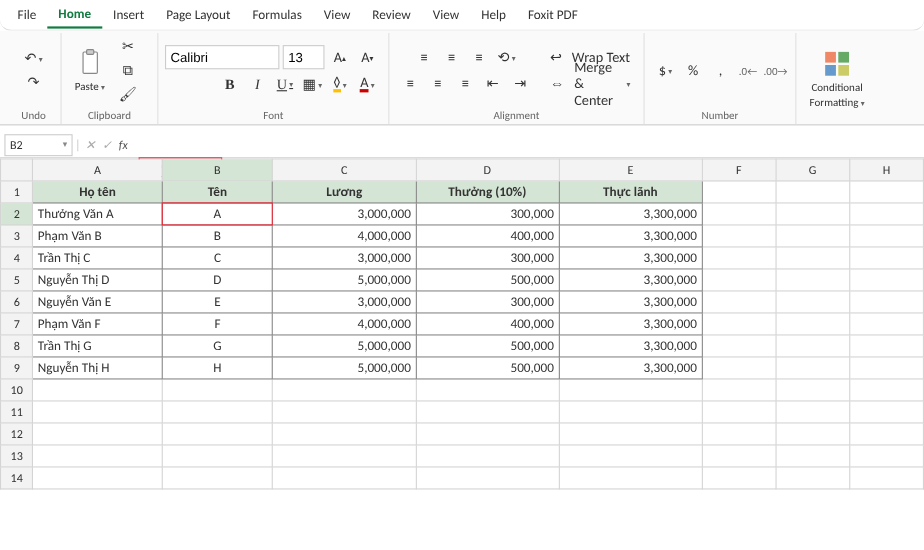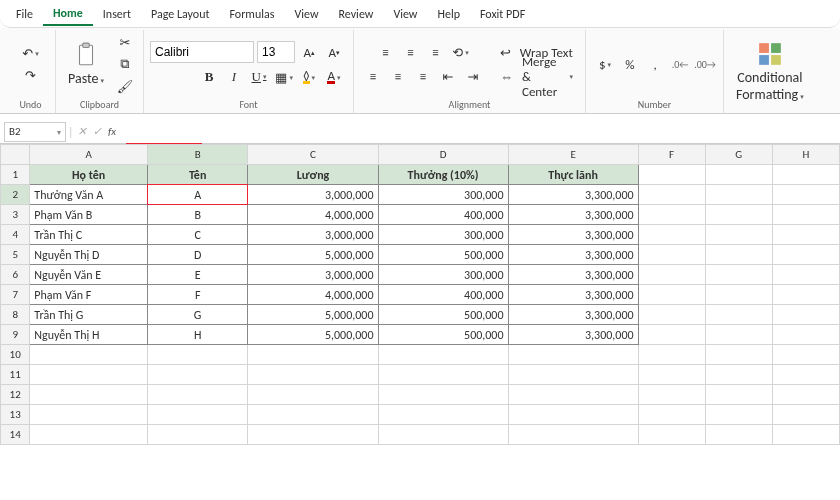--- a/index.html
+++ b/index.html
@@ -12,21 +12,21 @@
   
   
   .ribbon { display: flex; height: 86px; background: #fafafa; border-bottom: 1px solid #ccc; padding: 2px 6px 0 6px; }
   .group { display: flex; flex-direction: column; justify-content: space-between; border-right: 1px solid #e0e0e0; padding: 2px 8px 2px 8px; position: relative; }
   .group:last-child { border-right: none; }
   .group-label { text-align: center; font-size: 10px; color: #666; padding-top: 2px; }
   .group-body { display: flex; align-items: center; gap: 6px; flex: 1; }
   .vstack { display: flex; flex-direction: column; gap: 2px; align-items: center; justify-content: center; }
   .hstack { display: flex; gap: 3px; align-items: center; }
   .ico-btn { width: 22px; height: 20px; display: flex; align-items: center; justify-content: center; cursor: pointer; border-radius: 2px; font-size: 13px; }
-  .big-btn { display: flex; flex-direction: column; align-items: center; gap: 2px; cursor: pointer; padding: 2px 4px; font-size: 14px; }
+  .big-btn { display: flex; flex-direction: column; align-items: center; gap: 2px; cursor: pointer; padding: 2px 4px; font-size: 10px; }
   .big-btn svg, .big-btn .bigicon { width: 26px; height: 26px; }
   .font-select { height: 22px; font-size: 12px; border: 1px solid #ccc; background: #fff; padding: 0 4px; }
   .bold { font-weight: bold; font-family: "Times New Roman", serif; }
   .ital { font-style: italic; font-family: "Times New Roman", serif; }
   .uline { text-decoration: underline; font-family: "Times New Roman", serif; }
   .caret::after { content: "▾"; font-size: 7px; margin-left: 2px; color: #666; }
   .dl { font-size: 10px; color: #666; }
 
   
   .fbar { display: flex; height: 24px; border-bottom: 1px solid #ccc; align-items: center; background: #fff; margin-top: 6px; }

